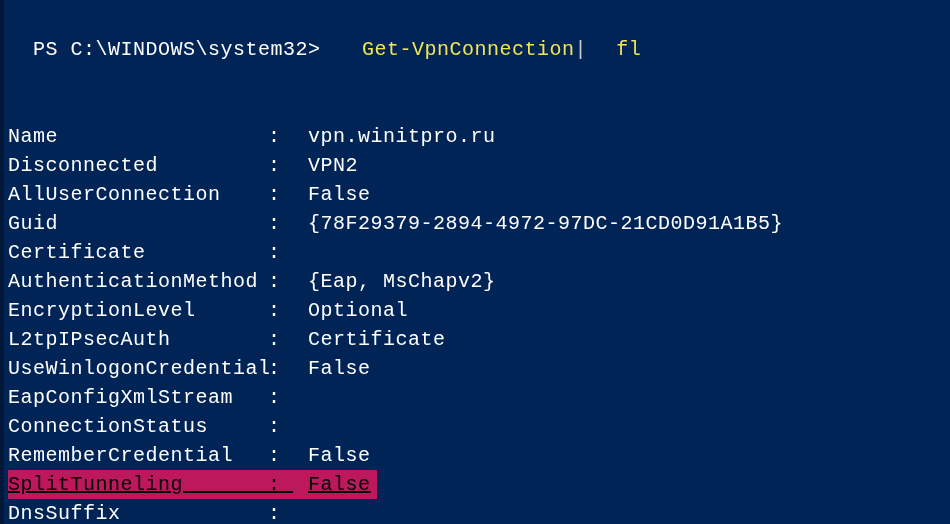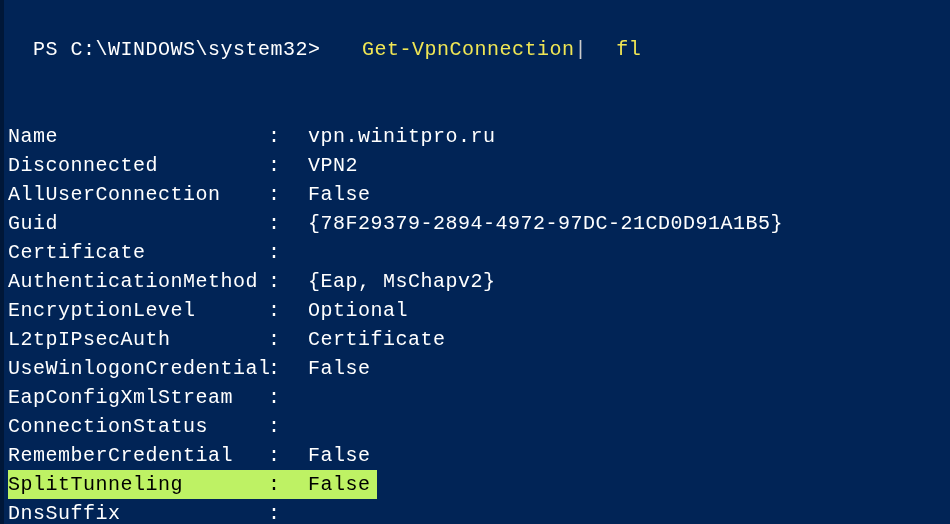--- a/index.html
+++ b/index.html
@@ -18,23 +18,24 @@
     .prompt-line { white-space: pre; }
     .prompt-text { color: #ffffff; }
     .cmd { color: #f0e654; margin-left: 29px; }
     .pipe { color: #cccccc; }
     .blank { height: 58px; }
     .row { display: flex; white-space: pre; }
     .key { width: 260px; }
     .colon { width: 40px; }
     .val { flex: 1; }
     .hl {
-      background: #bef264;
+      background: #be185d;
       color: #000000;
       display: inline-block;
+      text-decoration: underline;
     }
     .hl.val { flex: 0 0 auto; padding-right: 6px; }
     .border-shadow {
       position: fixed;
       left: 0; top: 0;
       width: 4px; height: 524px;
       background: rgba(0,0,0,0.35);
     }
   </style>
 </head>

